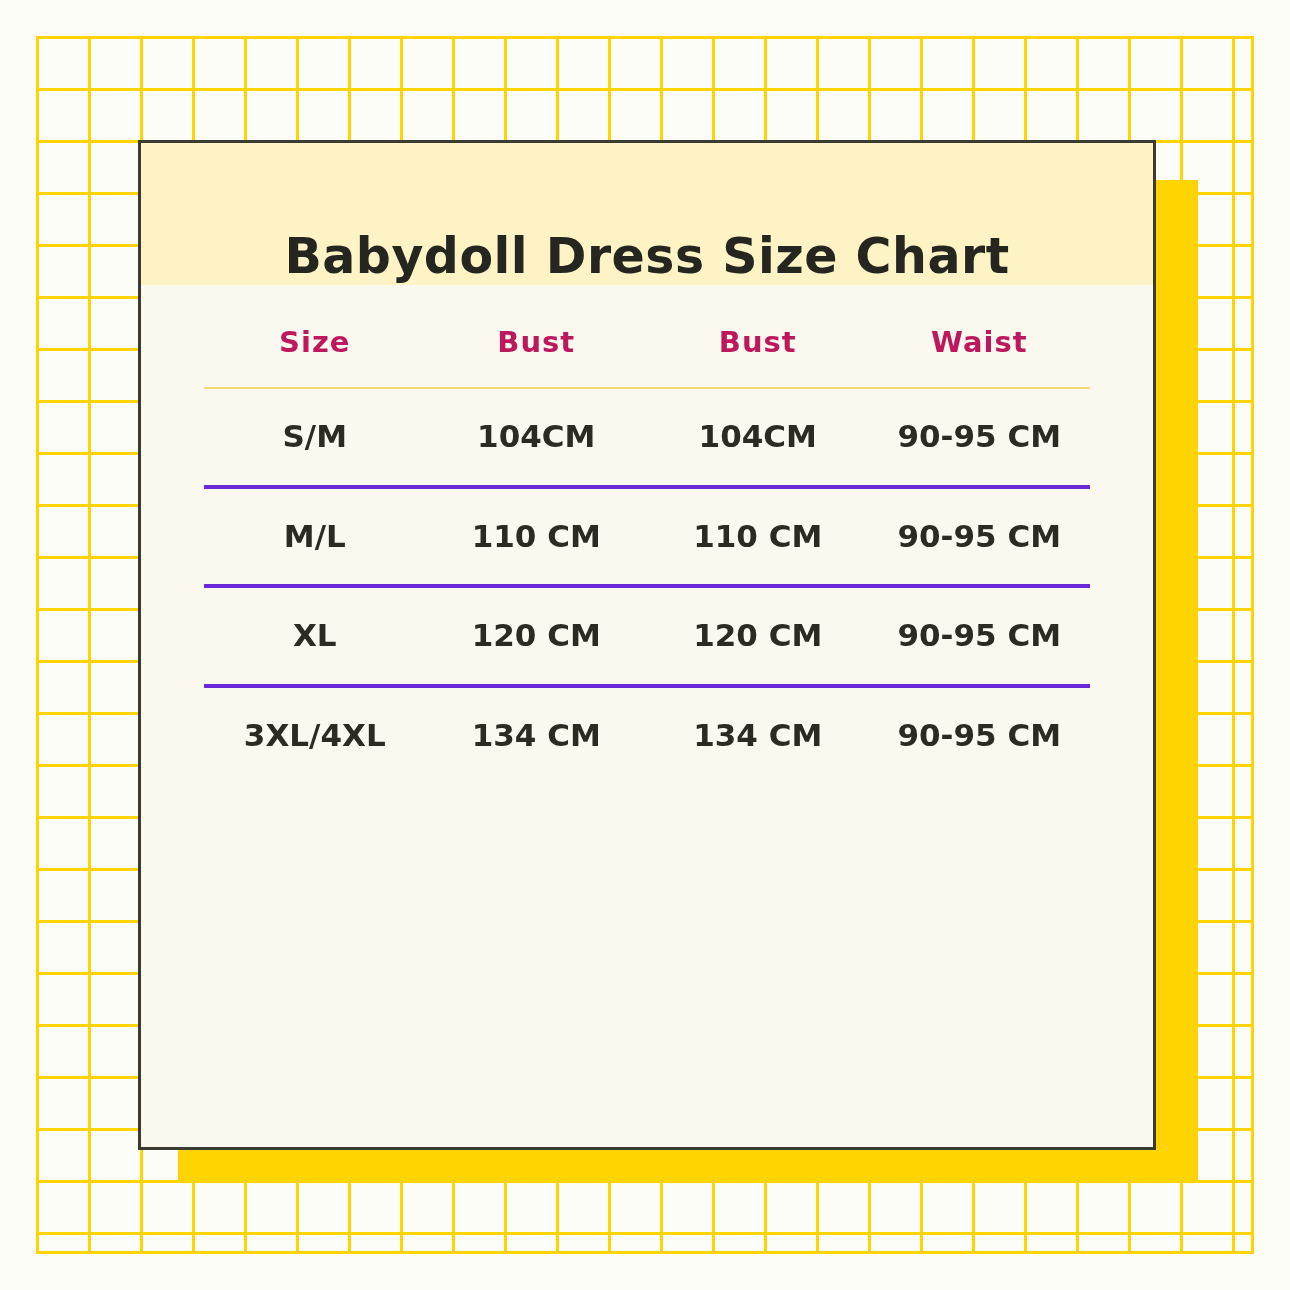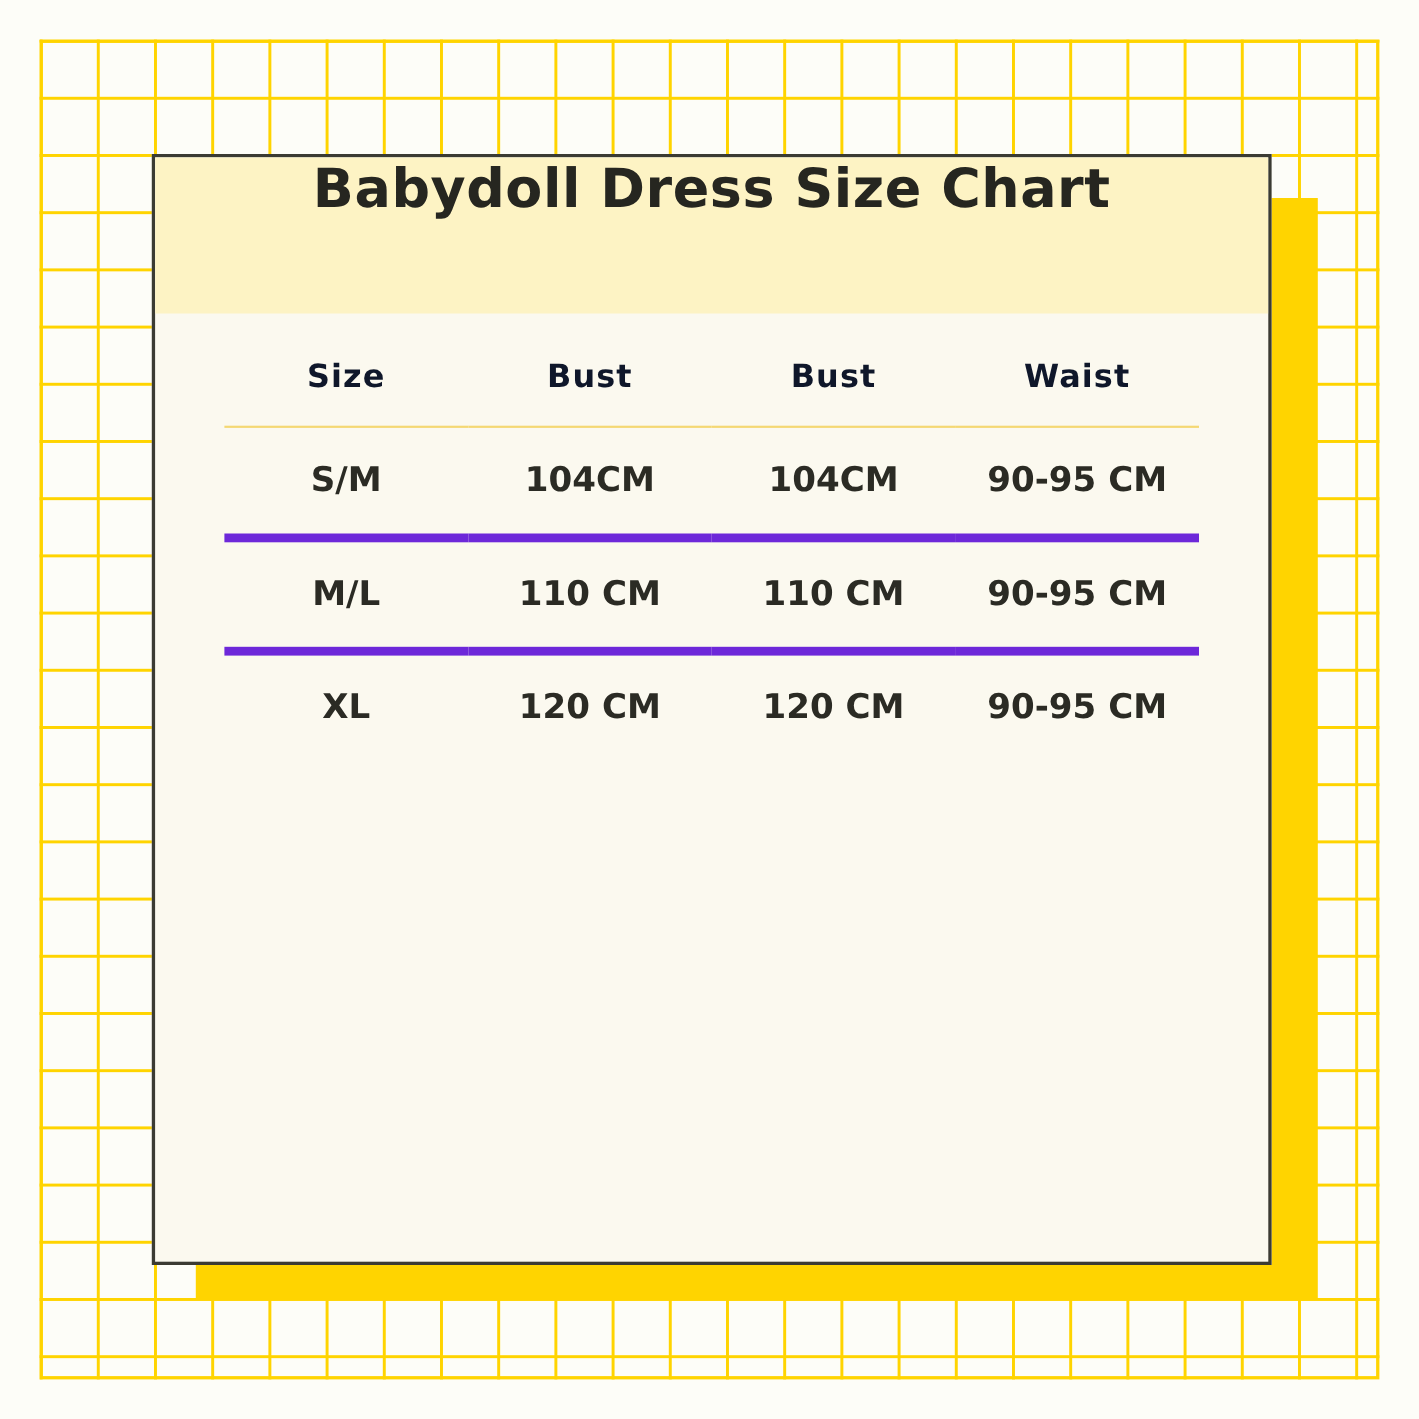--- a/index.html
+++ b/index.html
@@ -61,21 +61,21 @@
     height: 1010px;
     background: #fbf9ef;
     border: 3px solid #3b3b33;
     box-sizing: border-box;
     overflow: hidden;
   }
   .card-header {
     height: 142px;
     background: #fdf3c4;
     display: flex;
-    align-items: flex-start;
+    align-items: flex-end;
     justify-content: center;
   }
   .card-title {
     font-family: "DejaVu Sans", sans-serif;
     font-size: 49px;
     font-weight: bold;
     color: #262620;
     letter-spacing: 0.5px;
     white-space: nowrap;
   }
@@ -89,34 +89,34 @@
   }
   table.size-table col.c1 { width: 25%; }
   table.size-table col.c2 { width: 25%; }
   table.size-table col.c3 { width: 25%; }
   table.size-table col.c4 { width: 25%; }
 
   table.size-table th {
     font-family: "DejaVu Sans", sans-serif;
     font-size: 29px;
     font-weight: bold;
-    color: #0f172a;
+    color: #be185d;
     padding: 6px 0 28px 0;
     letter-spacing: 1px;
     text-align: center;
     border-bottom: 2px solid #f4d873;
   }
   table.size-table td {
     font-family: "DejaVu Sans", sans-serif;
     font-size: 31px;
     font-weight: bold;
     color: #2b2b24;
     text-align: center;
     padding: 28px 4px 28px 4px;
-    border-bottom: 8px solid #6d28d9;
+    border-bottom: 4px solid #6d28d9;
     line-height: 1.28;
   }
   table.size-table tr:last-child td {
     border-bottom: none;
   }
   .len-cell {
     white-space: normal;
     max-width: 150px;
     margin: 0 auto;
     text-align: right;
@@ -162,16 +162,22 @@
           <td>110 CM</td>
           <td>110 CM</td>
           <td><span class="len-cell">90-95 CM</span></td>
         </tr>
         <tr>
           <td>XL</td>
           <td>120 CM</td>
           <td>120 CM</td>
           <td><span class="len-cell">90-95 CM</span></td>
         </tr>
+        <tr>
+          <td>3XL/4XL</td>
+          <td>134 CM</td>
+          <td>134 CM</td>
+          <td><span class="len-cell">90-95 CM</span></td>
+        </tr>
       </tbody>
     </table>
   </div>
 </div>
 
 </body></html>

